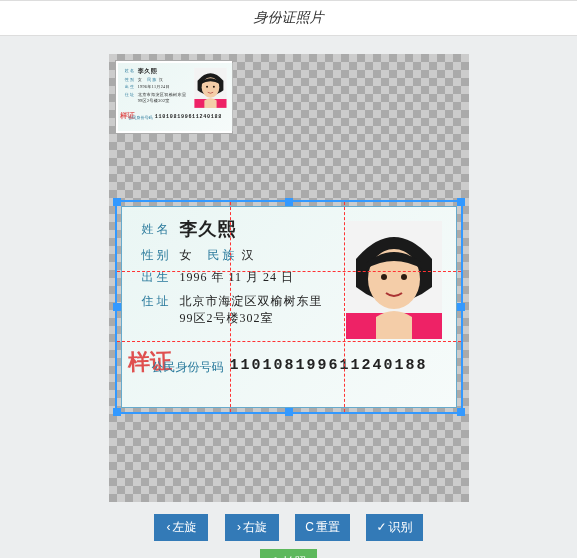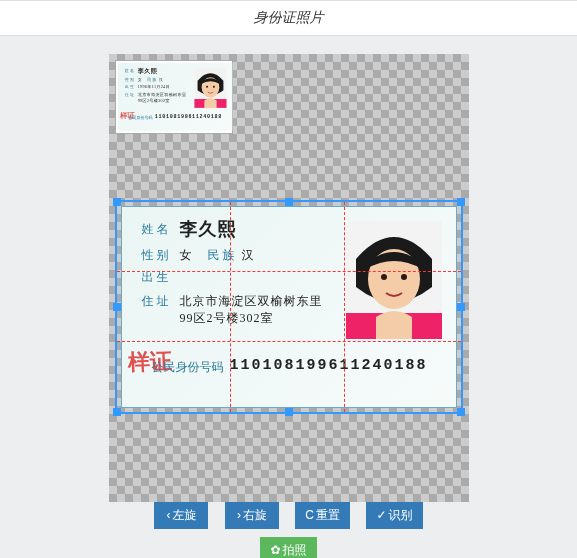--- a/index.html
+++ b/index.html
@@ -31,21 +31,21 @@
   .lbl.idno { top:152px; left:30px; color:#2a7a9c; } .val.idno { top:150px; left:108px; font-size:15px; font-family:"Courier New",monospace; font-weight:700; letter-spacing:2px; color:#222; }
   .stamp { position:absolute; top:140px; left:6px; font-size:22px; color:#d33; font-weight:700; font-family:"KaiTi","STKaiti",serif; opacity:0.85; transform:rotate(-2deg); }
   .photo { position:absolute; top:14px; right:16px; width:96px; height:118px; background:#f5f5f5; overflow:hidden; }
   .photo svg { width:100%; height:100%; display:block; }
   .rule-v { position:absolute; top:0; bottom:0; border-left:1px dashed #f33; }
   .rule-h { position:absolute; left:0; right:0; border-top:1px dashed #f33; }
   .handle { position:absolute; width:8px; height:8px; background:#39f; }
   .h-nw{top:-4px;left:-4px}.h-n{top:-4px;left:50%;margin-left:-4px}.h-ne{top:-4px;right:-4px}
   .h-w{top:50%;left:-4px;margin-top:-4px}.h-e{top:50%;right:-4px;margin-top:-4px}
   .h-sw{bottom:-4px;left:-4px}.h-s{bottom:-4px;left:50%;margin-left:-4px}.h-se{bottom:-4px;right:-4px}
-  .toolbar { text-align:center; }
+  .toolbar { text-align:center; margin-top:12px; }
   .btn { display:inline-block; min-width:54px; padding:5px 10px; font-size:12px; color:#fff; border:none; cursor:pointer; margin:0 6px; }
   .btn.blue { background:#337ab7; }
   .btn.green { background:#5cb85c; }
   .toolbar2 { text-align:center; margin-top:8px; }
   .ico { font-family:Arial; margin-right:2px; }
 </style>
 </head>
 <body>
 
 <div class="panel">
@@ -89,20 +89,21 @@
   <div class="crop">
     <div class="card-wrap">
       <div class="card">
         <span class="lbl name">姓 名</span>
         <span class="val name">李久熙</span>
         <span class="lbl sex">性 别</span>
         <span class="val sex">女</span>
         <span class="lbl nat">民 族</span>
         <span class="val nat">汉</span>
         <span class="lbl dob">出 生</span>
+        <span class="val dob"><span>1996</span> <span>年</span> <span>11</span> <span>月</span> <span>24</span> <span>日</span></span>
         <span class="lbl addr">住 址</span>
         <span class="val addr"><span>北京市海淀区双榆树东里</span><br><span>99区2号楼302室</span></span>
         <span class="stamp">样证</span>
         <span class="lbl idno">公民身份号码</span>
         <span class="val idno">110108199611240188</span>
         <div class="photo">
           <svg viewBox="0 0 96 118">
               <rect width="96" height="118" fill="#f3f3f3"></rect>
               <path d="M10 38 Q48 -6 86 38 L86 66 Q48 96 10 66 Z" fill="#1a1a1a"></path>
               <ellipse cx="48" cy="58" rx="26" ry="30" fill="#f4cda8"></ellipse>

